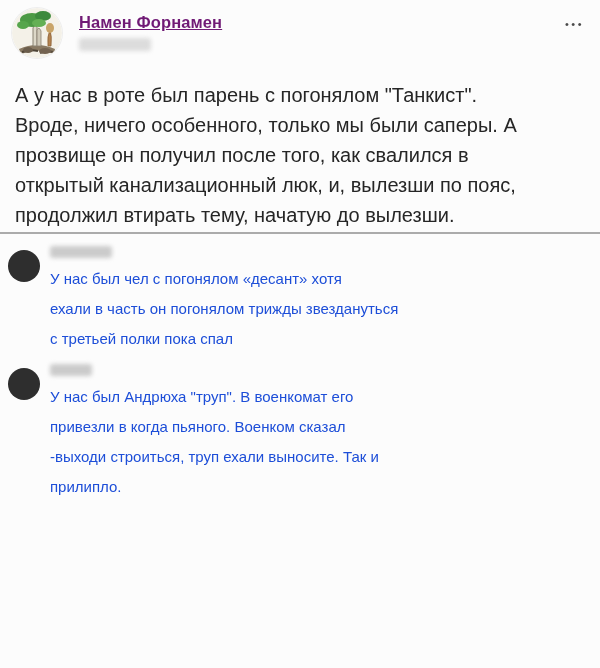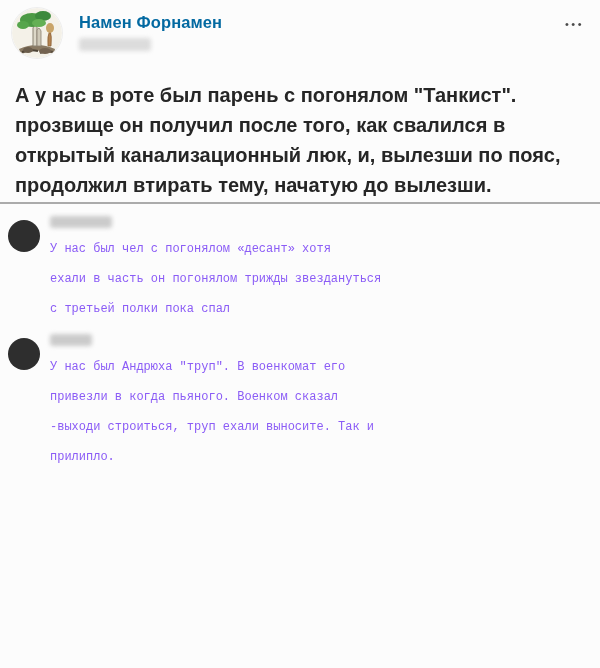--- a/index.html
+++ b/index.html
@@ -17,60 +17,60 @@
     display: flex; align-items: flex-start;
     padding: 8px 16px 0 12px; height: 50px;
   }
   .avatar {
     width: 50px; height: 50px; border-radius: 50%;
     overflow: hidden; flex: 0 0 auto;
     box-shadow: 0 0 0 1px rgba(0,0,0,0.06);
   }
   .author-block { margin-left: 17px; padding-top: 5px; }
   .author-name {
-    font-size: 16.5px; font-weight: 700; color: #0369a1;
-    letter-spacing: 0.1px; line-height: 18px;
+    font-size: 16.5px; font-weight: 700; color: #701a75;
+    letter-spacing: 0.1px; line-height: 18px; text-decoration: underline;
   }
   .blur-bar {
     background: #d7d7d7; border-radius: 3px;
     filter: blur(2px);
   }
   .timestamp-blur { width: 72px; height: 13px; margin-top: 7px; background: #dcdcdc; }
   .more-btn {
     margin-left: auto; padding-top: 11px;
     font-size: 11px; letter-spacing: 2.5px; color: #4a4a4a;
     cursor: pointer; user-select: none; line-height: 10px;
   }
 
   
   .post-text {
     margin: 22px 15px 0 15px;
     font-size: 20px; line-height: 30px;
-    color: #262626; white-space: nowrap; font-weight: bold;
+    color: #262626; white-space: nowrap;
   }
   .t-line { height: 30px; }
 
   
   .divider {
     border: none; border-top: 2px solid #ababab;
     margin: 2px 0 0 0; width: 100%;
   }
 
   
   .comments { padding-top: 6px; }
   .comment { position: relative; padding: 0 10px 4px 50px; }
   .c-avatar {
     position: absolute; left: 8px; top: 4px;
     width: 32px; height: 32px; border-radius: 50%;
     background: #2e2e2e;
   }
   .name-blur { height: 12px; margin: 6px 0 6px 0; background: #cbcbcb; }
   .c-text {
-    font-size: 12px; line-height: 30px;
-    color: #8b5cf6; white-space: nowrap; font-family: Liberation Mono, monospace;
+    font-size: 15px; line-height: 30px;
+    color: #1d4ed8; white-space: nowrap;
   }
 </style>
 </head>
 <body>
 
 <div class="post-card">
 
   <div class="post-header">
     <div class="avatar">
       <svg width="50" height="50" viewBox="0 0 50 50">
@@ -92,20 +92,21 @@
     </div>
     <div class="author-block">
       <div class="author-name">Намен Форнамен</div>
       <div class="blur-bar timestamp-blur"></div>
     </div>
     <div class="more-btn">•••</div>
   </div>
 
   <div class="post-text">
       <div class="t-line">А у нас в роте был парень с погонялом "Танкист".</div>
+      <div class="t-line">Вроде, ничего особенного, только мы были саперы. А</div>
       <div class="t-line">прозвище он получил после того, как свалился в</div>
       <div class="t-line">открытый канализационный люк, и, вылезши по пояс,</div>
       <div class="t-line">продолжил втирать тему, начатую до вылезши.</div>
     </div>
 
   <hr class="divider">
 
   <div class="comments">
 
     <div class="comment">

